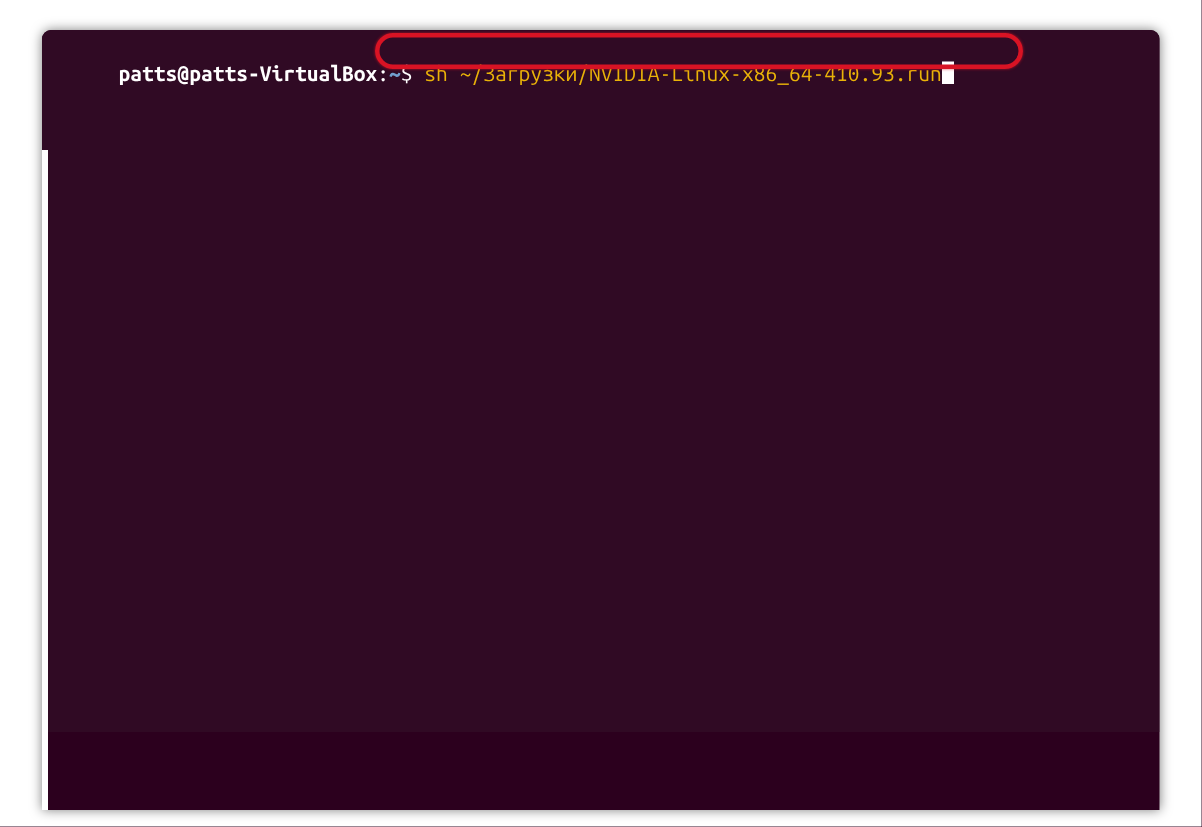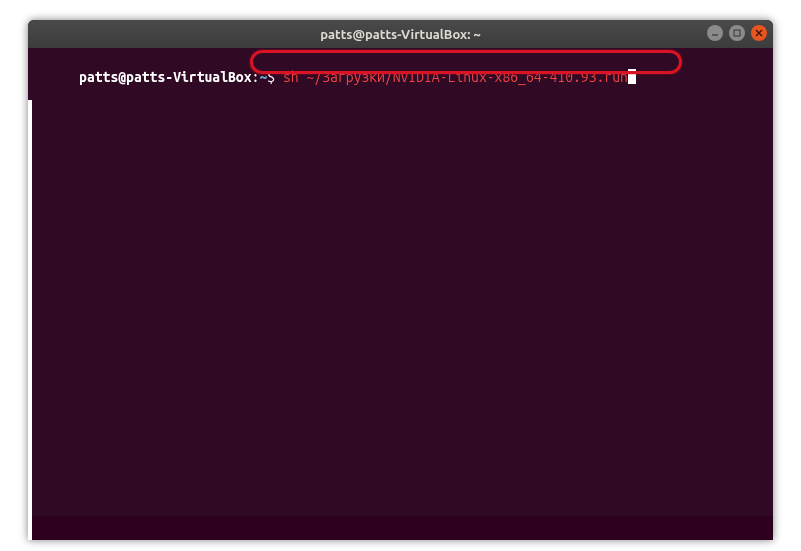--- a/index.html
+++ b/index.html
@@ -95,21 +95,21 @@
       color: #ffffff;
     }
     .prompt-path {
       color: #729fcf;
       font-weight: bold;
     }
     .prompt-dollar {
       color: #ffffff;
     }
     .command-text {
-      color: #ef4444;
+      color: #eab308;
     }
     .highlight-box {
       position: absolute;
       top: 0px;
       left: 218px;
       width: 432px;
       height: 24px;
       border: 3px solid #d81324;
       border-radius: 12px;
       pointer-events: none;
@@ -129,41 +129,20 @@
       top: 100px;
       width: 4px;
       height: 440px;
       background: #ffffff;
     }
   </style>
 </head>
 <body>
 
 <div class="window">
-  <div class="titlebar">
-    <span class="titlebar-text">patts@patts-VirtualBox: ~</span>
-    <div class="window-controls">
-      <div class="window-btn btn-min">
-        <svg width="8" height="8" viewBox="0 0 8 8">
-            <line x1="1" y1="6" x2="7" y2="6" stroke="#444" stroke-width="1.5"></line>
-          </svg>
-      </div>
-      <div class="window-btn btn-max">
-        <svg width="8" height="8" viewBox="0 0 8 8">
-            <rect x="1" y="1" width="6" height="6" fill="none" stroke="#444" stroke-width="1.2"></rect>
-          </svg>
-      </div>
-      <div class="window-btn btn-close">
-        <svg width="8" height="8" viewBox="0 0 8 8">
-            <line x1="1" y1="1" x2="7" y2="7" stroke="#3a1a0a" stroke-width="1.5"></line>
-            <line x1="7" y1="1" x2="1" y2="7" stroke="#3a1a0a" stroke-width="1.5"></line>
-          </svg>
-      </div>
-    </div>
-  </div>
 
 
   <div class="terminal-body">
     <div class="terminal-line">
       <span class="prompt-user">patts@patts-VirtualBox</span><span class="prompt-colon">:</span><span class="prompt-path">~</span><span class="prompt-dollar">$ </span><span class="command-text">sh ~/Загрузки/NVIDIA-Linux-x86_64-410.93.run</span><span class="cursor-block"></span>
       <div class="highlight-box"></div>
     </div>
   </div>
 </div>
 

